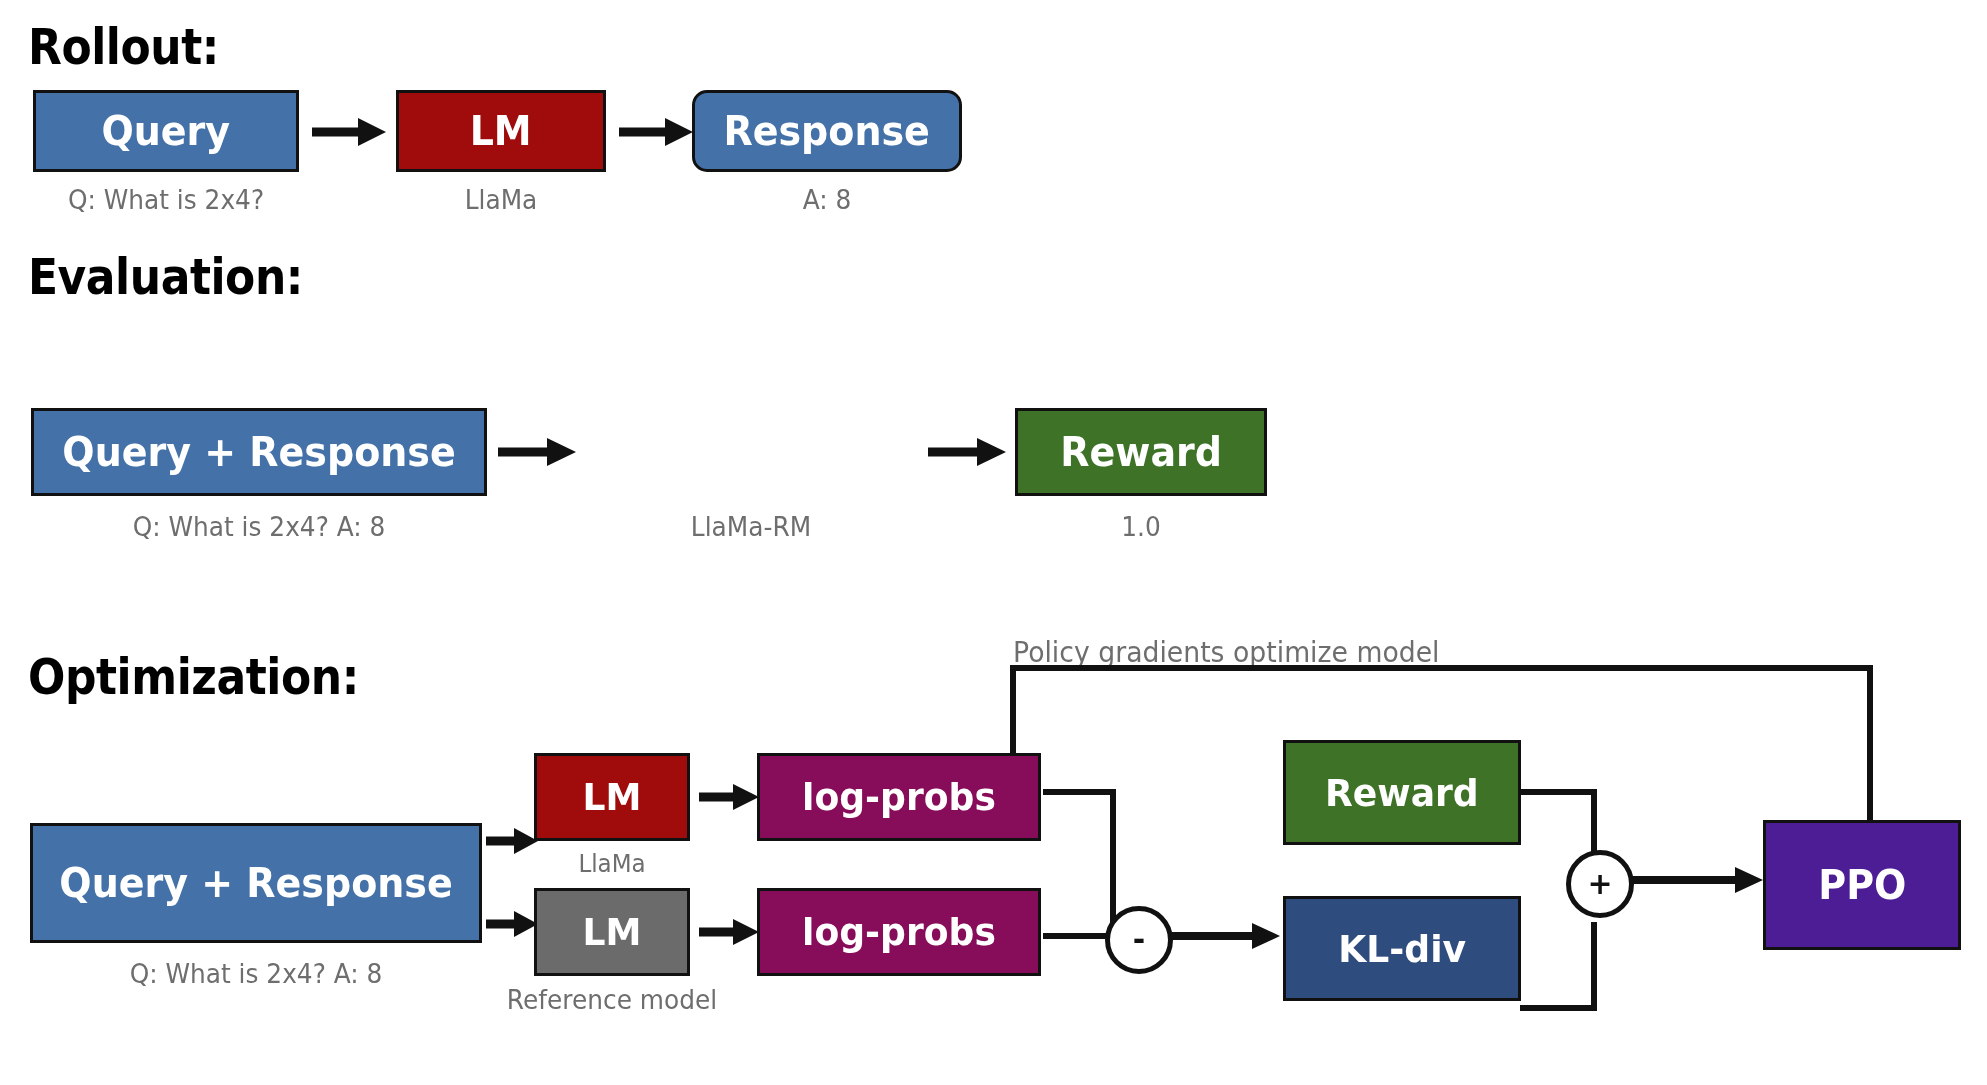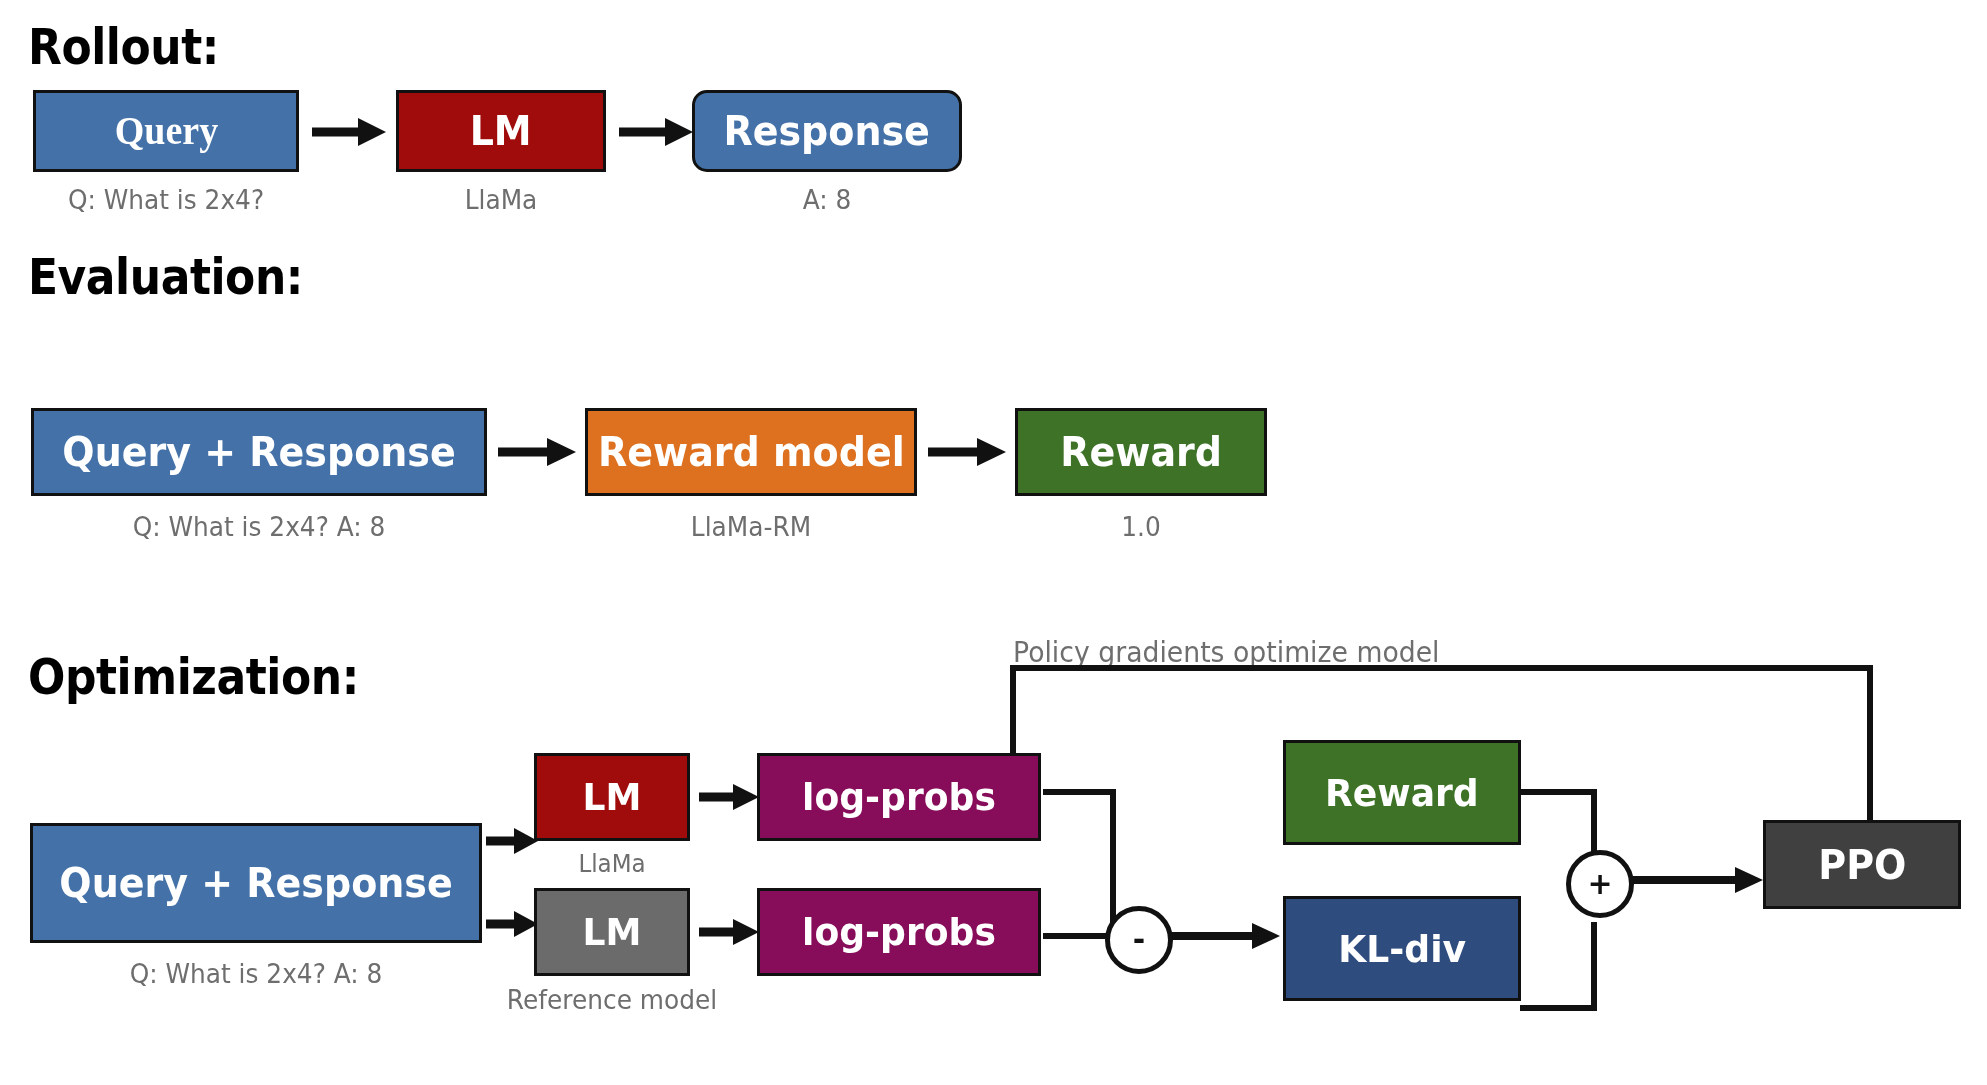--- a/index.html
+++ b/index.html
@@ -66,21 +66,21 @@
     line-height:1;
   }
 </style>
 </head>
 <body>
 
 <div id="stage">
 
   <div class="section-title" style="left:28px;top:18px;">Rollout:</div>
 
-  <div class="node" style="left:33px;top:90px;width:266px;height:82px;background:#4472a8;font-size:40px;font-family:Liberation Serif, serif;">
+  <div class="node" style="left:33px;top:90px;width:266px;height:82px;background:#4472a8;font-size:40px;">
     <span>Query</span>
   </div>
   <div class="caption" style="left:33px;top:184px;width:266px;">Q: What is 2x4?</div>
 
   <svg class="arrow" style="left:310px;top:113px;" width="78" height="38" viewBox="0 0 78 38">
     <line x1="2" y1="19" x2="52" y2="19" stroke="#111111" stroke-width="9"></line>
     <polygon points="48,5 76,19 48,33" fill="#111111"></polygon>
   </svg>
 
   <div class="node" style="left:396px;top:90px;width:210px;height:82px;background:#a00b0b;font-size:40px;">
@@ -103,23 +103,20 @@
   <div class="node" style="left:31px;top:408px;width:456px;height:88px;background:#4472a8;font-size:40px;">
     <span>Query + Response</span>
   </div>
   <div class="caption" style="left:31px;top:511px;width:456px;">Q: What is 2x4? A: 8</div>
 
   <svg class="arrow" style="left:496px;top:433px;" width="82" height="38" viewBox="0 0 82 38">
     <line x1="2" y1="19" x2="55" y2="19" stroke="#111111" stroke-width="9"></line>
     <polygon points="51,5 80,19 51,33" fill="#111111"></polygon>
   </svg>
 
-  <div class="node" style="left:585px;top:408px;width:332px;height:88px;background:#dd7120;font-size:40px;">
-    <span>Reward model</span>
-  </div>
   <div class="caption" style="left:585px;top:511px;width:332px;">LlaMa-RM</div>
 
   <svg class="arrow" style="left:926px;top:433px;" width="82" height="38" viewBox="0 0 82 38">
     <line x1="2" y1="19" x2="55" y2="19" stroke="#111111" stroke-width="9"></line>
     <polygon points="51,5 80,19 51,33" fill="#111111"></polygon>
   </svg>
 
   <div class="node" style="left:1015px;top:408px;width:252px;height:88px;background:#3e7327;font-size:40px;">
     <span>Reward</span>
   </div>
@@ -207,17 +204,17 @@
 
   <div class="op-circle" style="left:1566px;top:850px;width:58px;height:58px;">
     <span>+</span>
   </div>
 
   <svg class="arrow" style="left:1627px;top:862px;" width="138" height="36" viewBox="0 0 138 36">
     <line x1="2" y1="18" x2="112" y2="18" stroke="#111111" stroke-width="8"></line>
     <polygon points="108,5 136,18 108,31" fill="#111111"></polygon>
   </svg>
 
-  <div class="node" style="left:1763px;top:820px;width:198px;height:89px;background:#404040;font-size:40px;">
+  <div class="node" style="left:1763px;top:820px;width:198px;height:130px;background:#4c1d95;font-size:40px;">
     <span>PPO</span>
   </div>
 
 </div>
 
 </body></html>

